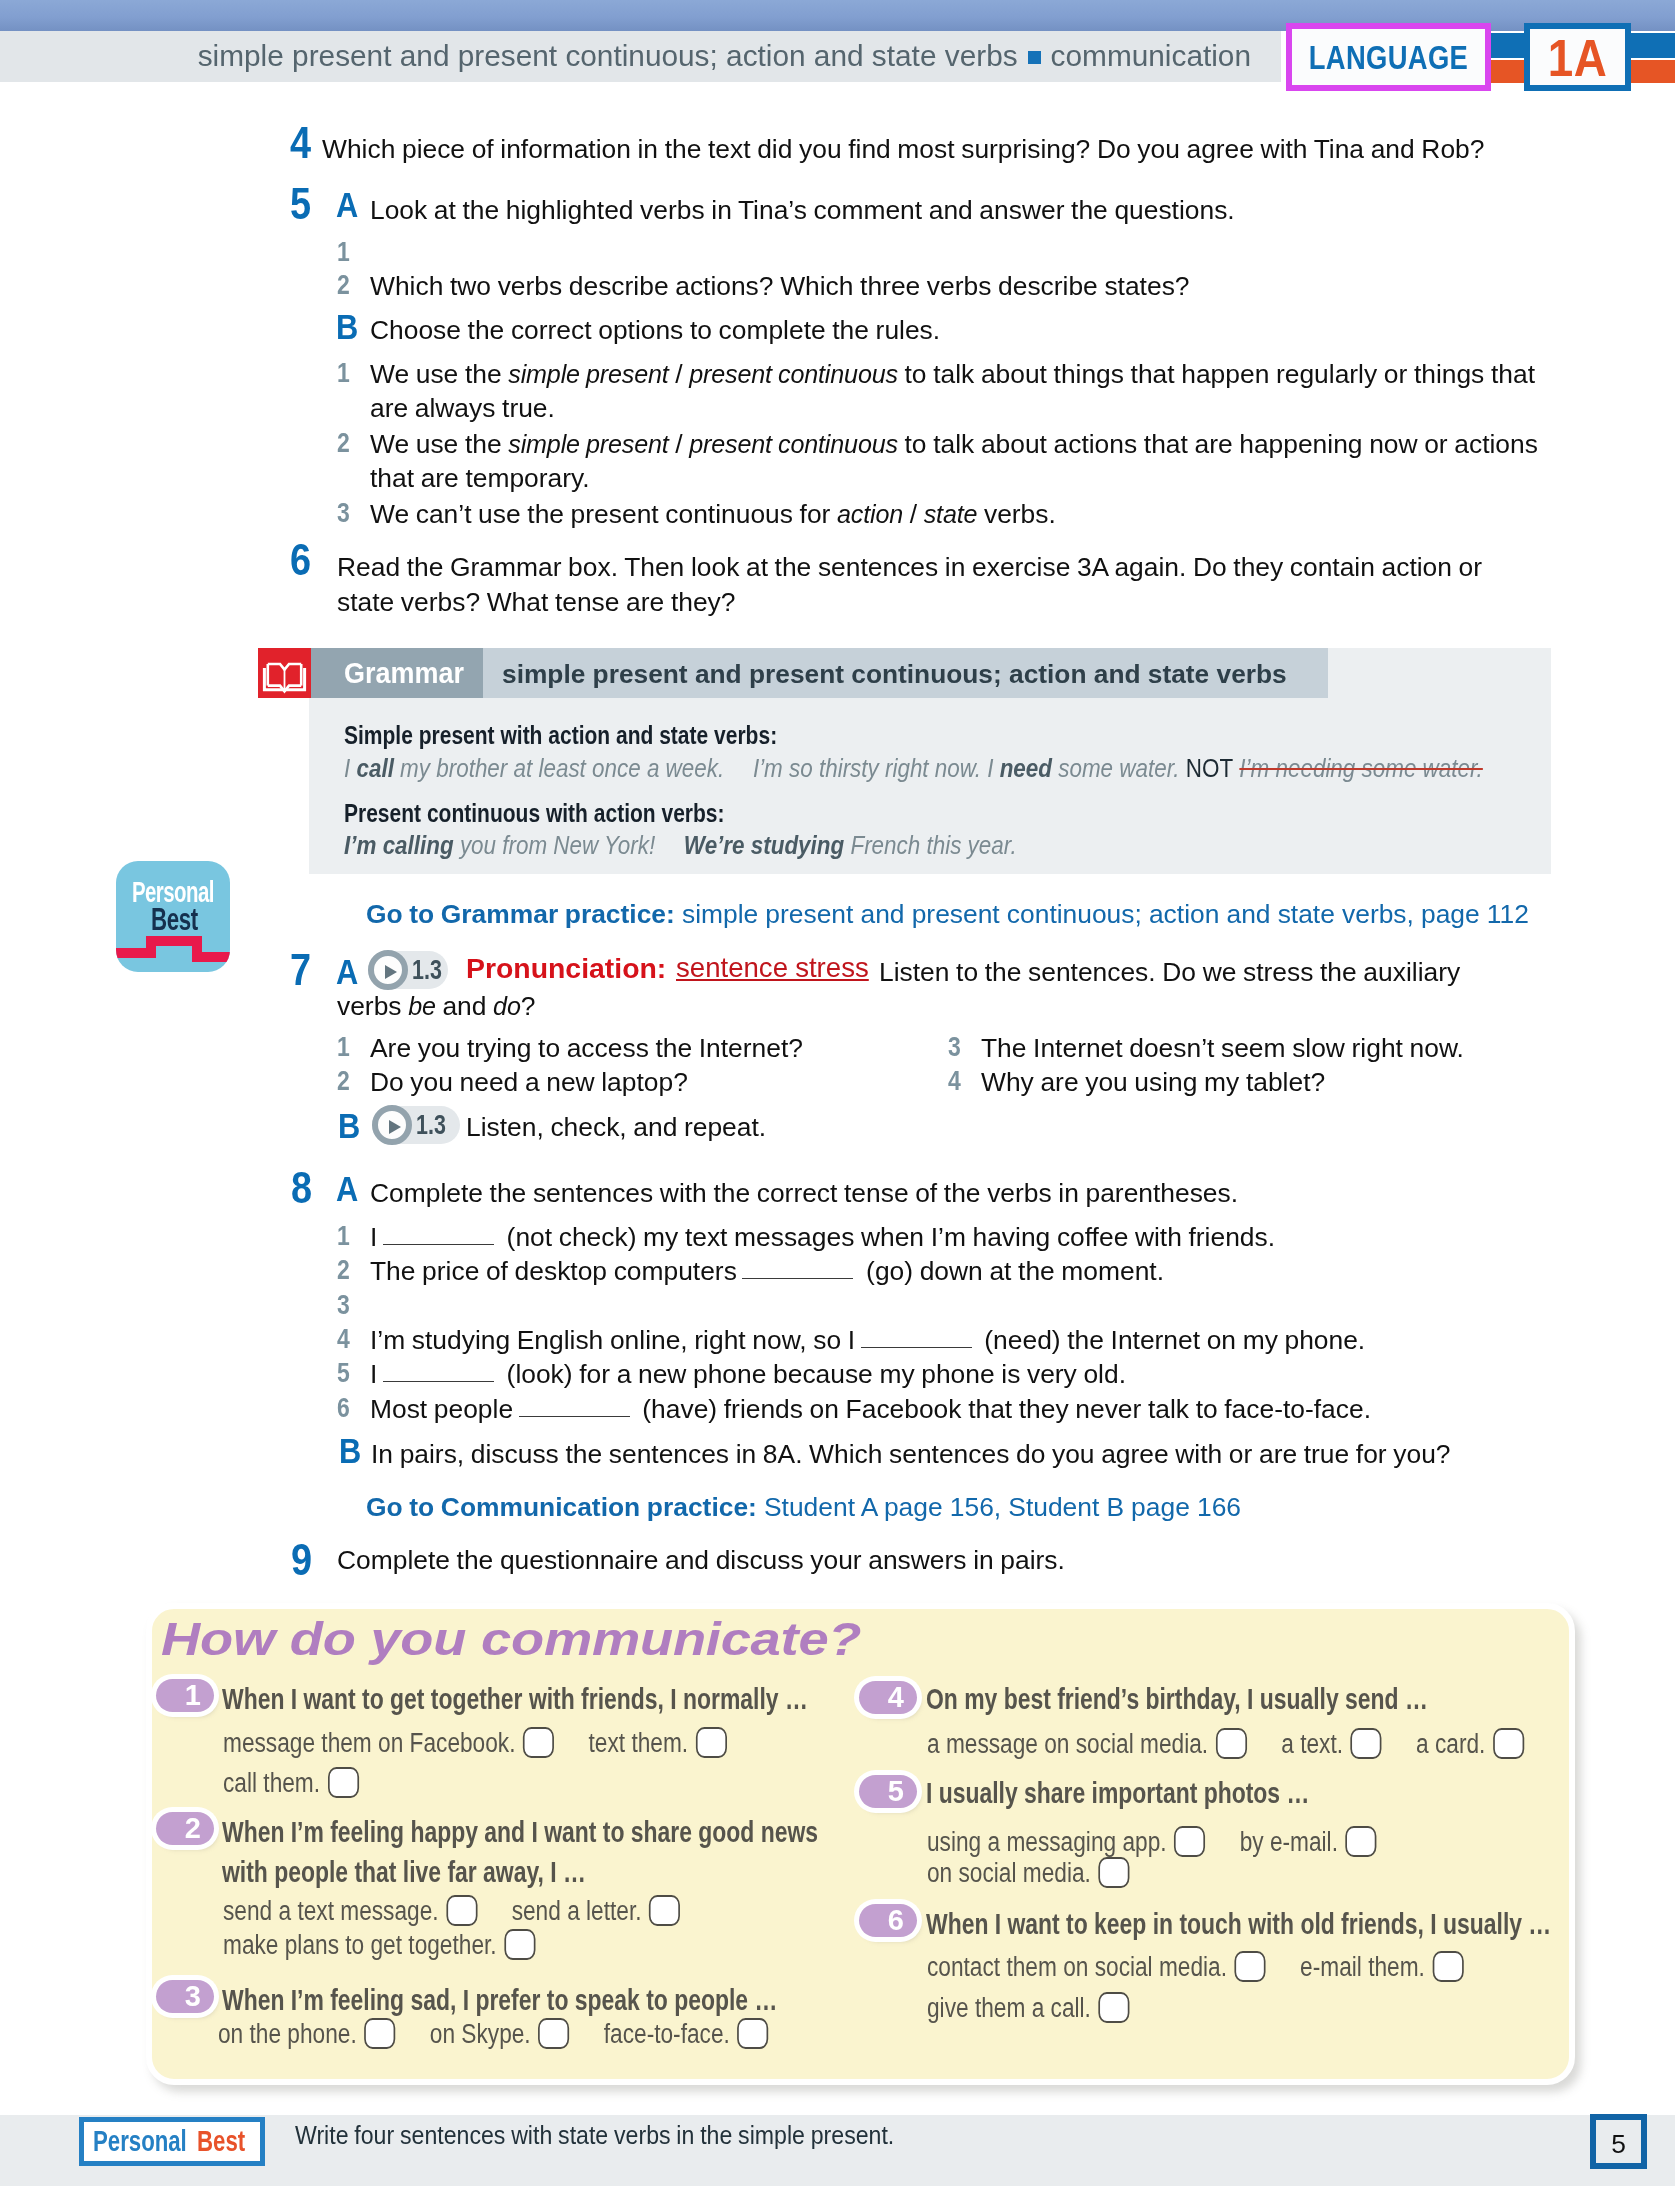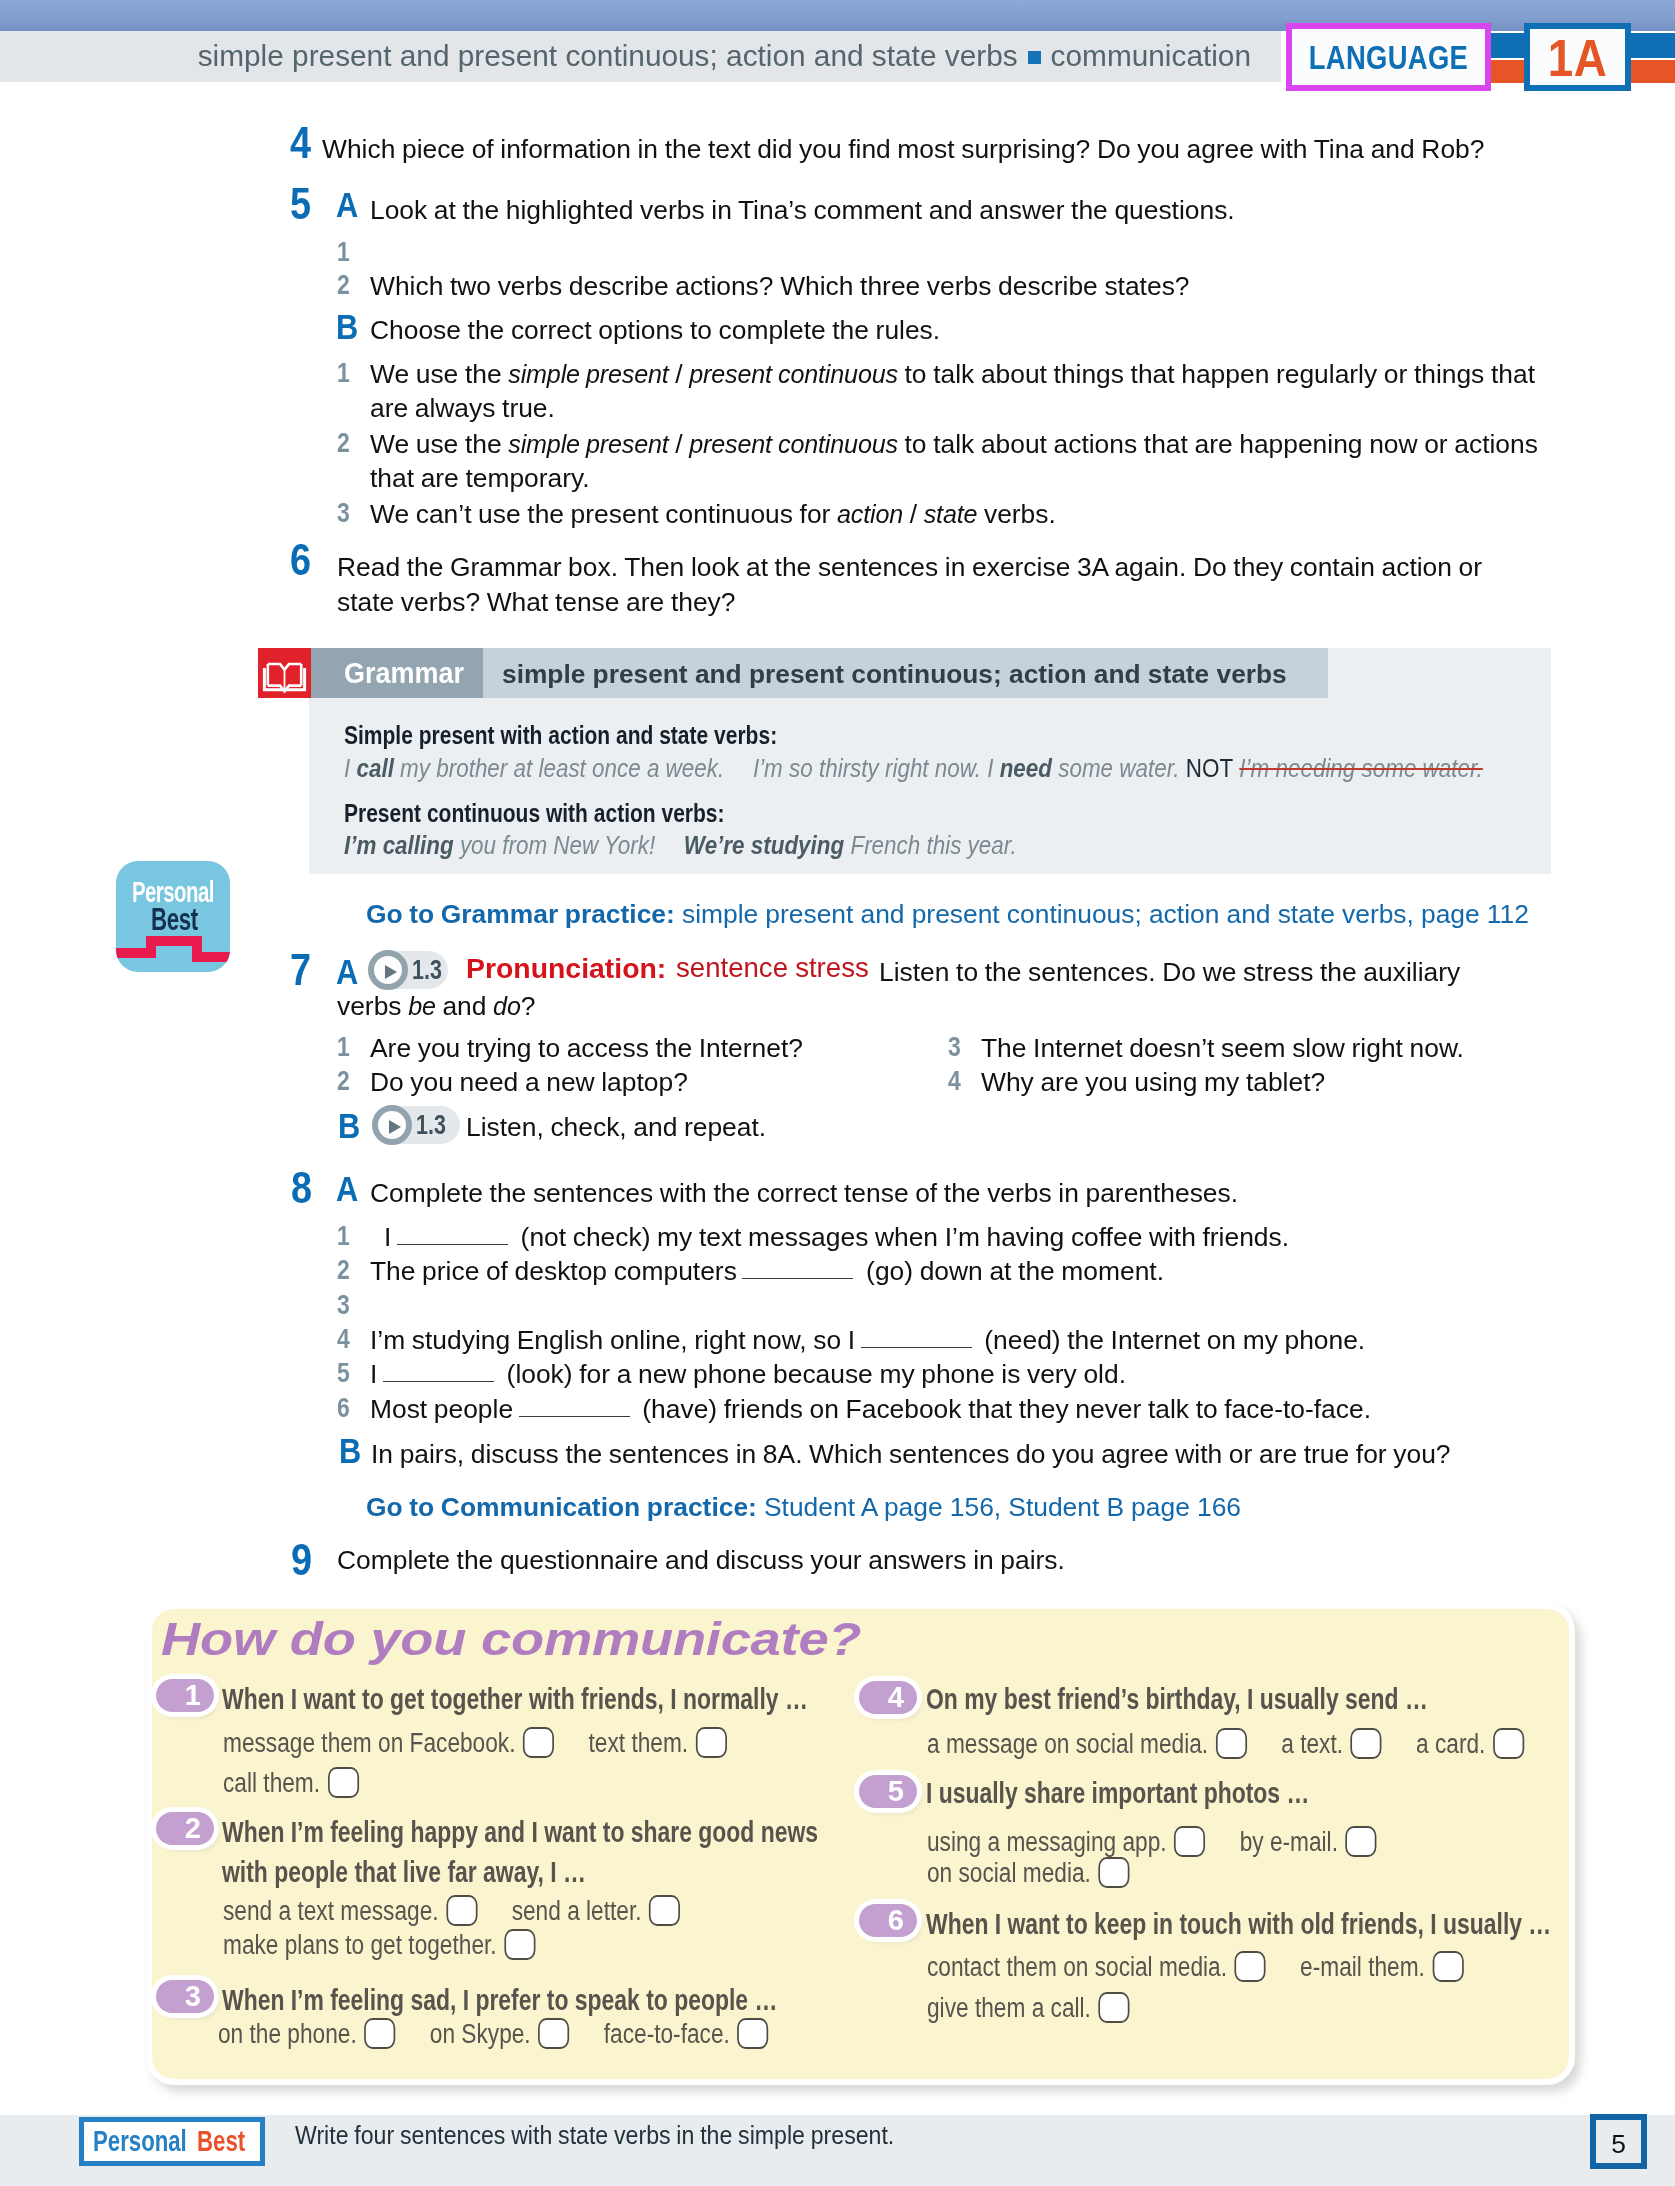--- a/index.html
+++ b/index.html
@@ -215,21 +215,21 @@
     </svg>
   </div>
 
   <div class="num" style="left:290px;top:948px;">7</div>
   <div class="ltr" style="left:336px;top:954px;">A</div>
   <div class="audio" style="left:368px;top:951px;width:80px;">
     <div class="ring"></div>
     <div class="tr">1.3</div>
   </div>
   <div class="pron" style="left:466px;top:954px;">Pronunciation:</div>
-  <div class="prontopic" style="left:676px;top:954px;">sentence stress</div>
+  <div class="prontopic" style="left:676px;top:954px;text-decoration:underline;">sentence stress</div>
   <div class="body" style="left:879px;top:955px;">Listen to the sentences. Do we stress the auxiliary</div>
   <div class="body" style="left:337px;top:989px;">verbs <i>be</i> and <i>do</i>?</div>
 
   <div class="snum" style="left:337px;top:1033px;">1</div>
   <div class="body" style="left:370px;top:1031px;">Are you trying to access the Internet?</div>
   <div class="snum" style="left:337px;top:1067px;">2</div>
   <div class="body" style="left:370px;top:1065px;">Do you need a new laptop?</div>
 
   <div class="snum" style="left:948px;top:1033px;">3</div>
   <div class="body" style="left:981px;top:1031px;">The Internet doesn’t seem slow right now.</div>
@@ -241,21 +241,21 @@
     <div class="ring"></div>
     <div class="tr">1.3</div>
   </div>
   <div class="body" style="left:466px;top:1110px;">Listen, check, and repeat.</div>
 
   <div class="num" style="left:291px;top:1166px;">8</div>
   <div class="ltr" style="left:336px;top:1171px;">A</div>
   <div class="body" style="left:370px;top:1176px;">Complete the sentences with the correct tense of the verbs in parentheses.</div>
 
   <div class="snum" style="left:337px;top:1222px;">1</div>
-  <div class="body" style="left:384px;top:1220px;"><span>I </span><span class="blank"></span><span> (not check) my text messages when I’m having coffee with friends.</span></div>
+  <div class="body" style="left:370px;top:1220px;"><span>I </span><span class="blank"></span><span> (not check) my text messages when I’m having coffee with friends.</span></div>
   <div class="snum" style="left:337px;top:1256px;">2</div>
   <div class="body" style="left:370px;top:1254px;"><span>The price of desktop computers </span><span class="blank"></span><span> (go) down at the moment.</span></div>
   <div class="snum" style="left:337px;top:1291px;">3</div>
   <div class="snum" style="left:337px;top:1325px;">4</div>
   <div class="body" style="left:370px;top:1323px;"><span>I’m studying English online, right now, so I </span><span class="blank"></span><span> (need) the Internet on my phone.</span></div>
   <div class="snum" style="left:337px;top:1359px;">5</div>
   <div class="body" style="left:370px;top:1357px;"><span>I </span><span class="blank"></span><span> (look) for a new phone because my phone is very old.</span></div>
   <div class="snum" style="left:337px;top:1394px;">6</div>
   <div class="body" style="left:370px;top:1392px;"><span>Most people </span><span class="blank"></span><span> (have) friends on Facebook that they never talk to face-to-face.</span></div>
 

